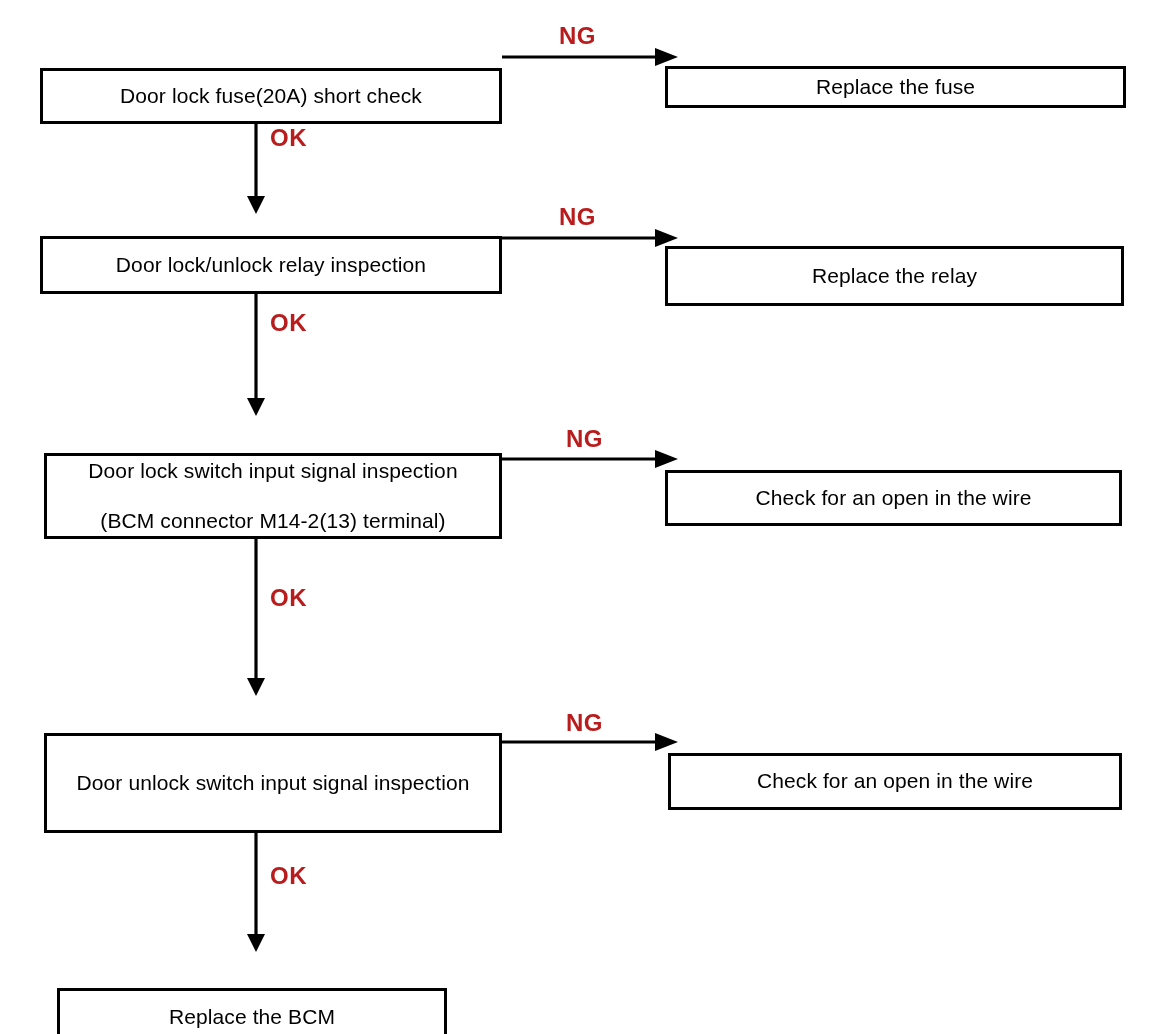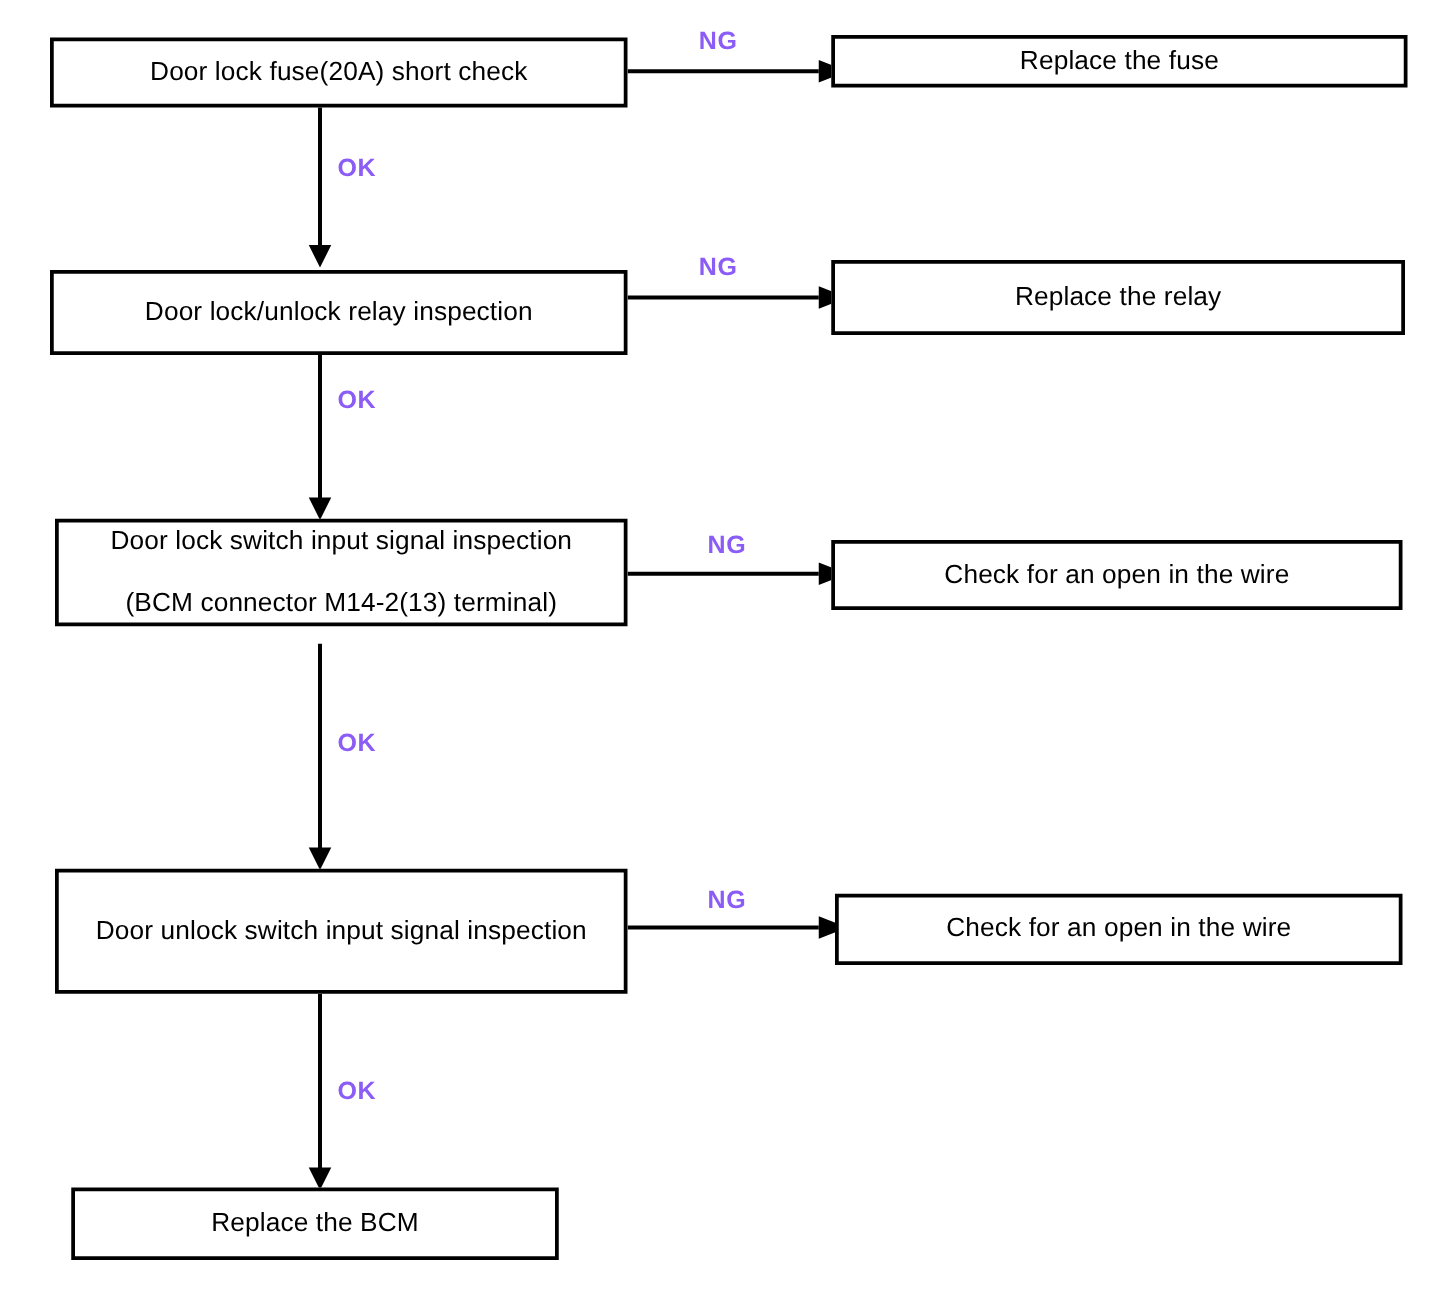--- a/index.html
+++ b/index.html
@@ -26,30 +26,31 @@
     background: #ffffff;
     display: flex;
     flex-direction: column;
     align-items: center;
     justify-content: center;
     text-align: center;
     font-size: 21px;
     line-height: 1.45;
     color: #000000;
     letter-spacing: 0.1px;
+    margin-top: 38px;
   }
   .node .line2 {
     display: block;
   }
   .edge-label {
     position: absolute;
-    font-size: 20px;
+    font-size: 24px;
     font-weight: bold;
     letter-spacing: 0.5px;
-    color: #8b5cf6;
+    color: #b91c1c;
     white-space: nowrap;
   }
   svg.wires {
     position: absolute;
     left: 0;
     top: 0;
     width: 1152px;
     height: 1034px;
     pointer-events: none;
   }
@@ -98,21 +99,21 @@
   </div>
 
   <div class="node" style="left:665px; top:28px; width:461px; height:42px;">
     <span>Replace the fuse</span>
   </div>
 
   <div class="edge-label" style="left:559px; top:22px;">NG</div>
 
   <div class="edge-label" style="left:270px; top:124px;">OK</div>
 
-  <div class="node" style="left:40px; top:216px; width:462px; height:68px;">
+  <div class="node" style="left:40px; top:198px; width:462px; height:58px;">
     <span>Door lock/unlock relay inspection</span>
   </div>
 
   <div class="node" style="left:665px; top:208px; width:459px; height:60px;">
     <span>Replace the relay</span>
   </div>
 
   <div class="edge-label" style="left:559px; top:203px;">NG</div>
 
   <div class="edge-label" style="left:270px; top:309px;">OK</div>

